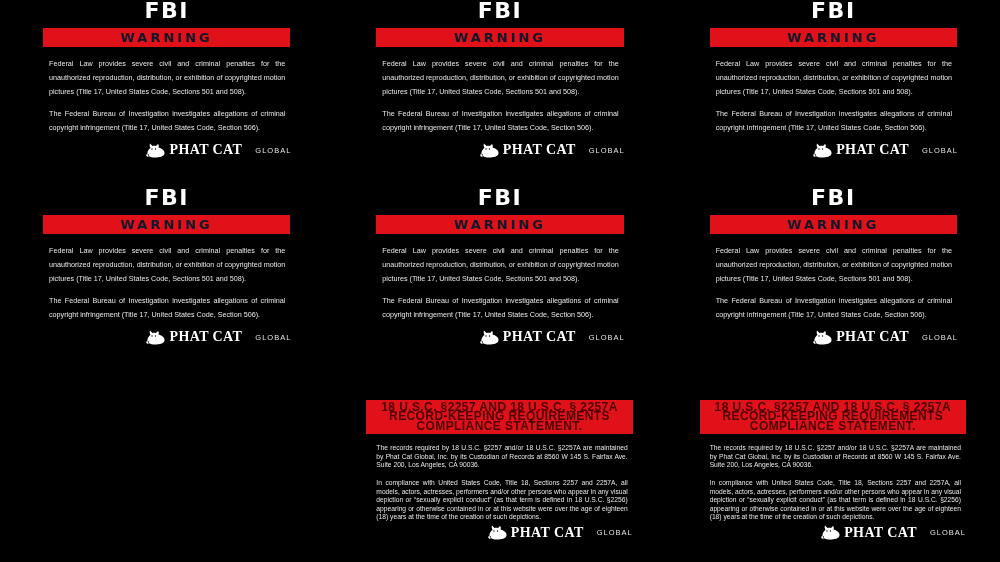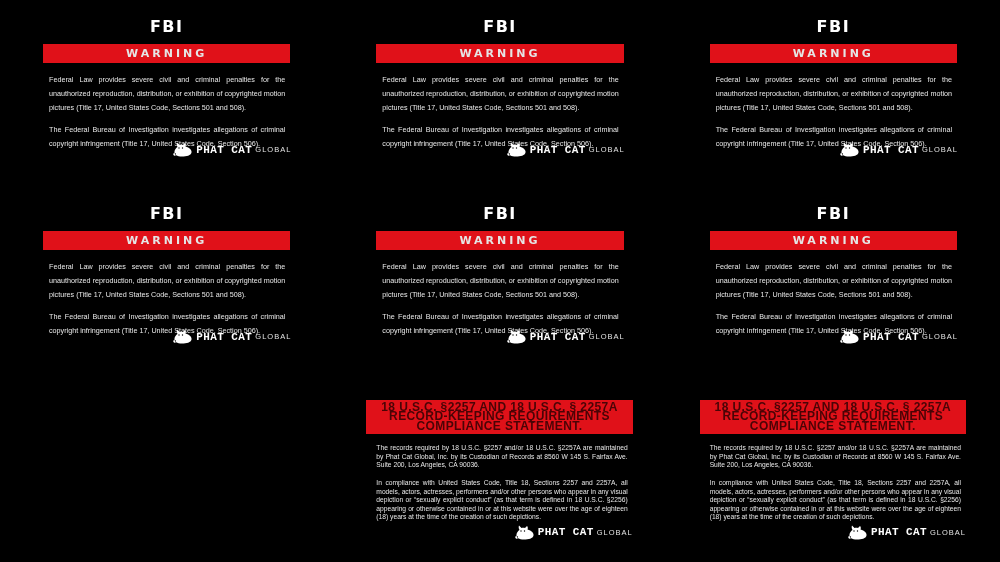--- a/index.html
+++ b/index.html
@@ -16,40 +16,39 @@
     overflow:hidden;
     display:grid;
     grid-template-columns:repeat(3,333.33px);
     grid-template-rows:repeat(3,187.33px);
     font-family:"Liberation Sans","DejaVu Sans",sans-serif;
   }
   .cell{position:relative;overflow:hidden;}
 
   
   .fbi-title{
-    margin-top:16px;
     text-align:center;
     color:#ffffff;
     font-family:"DejaVu Sans",sans-serif;
     font-weight:bold;
-    font-size:16px;
+    font-size:22px;
     line-height:22px;
     letter-spacing:1.5px;
   }
   .warn-bar{
     margin:6px 43px 0 43px;
     height:19px;
     background:var(--red);
     display:flex;align-items:center;justify-content:center;
   }
   .warn-text{
-    color:#e5e5e5;
+    color:#0f172a;
     font-family:"DejaVu Sans",sans-serif;
     font-weight:bold;
-    font-size:11px;
+    font-size:13px;
     letter-spacing:3px;
   }
   .fbi-body{
     margin:10px 48px 0 49px;
     color:var(--body-text);
     font-size:7.2px;
     line-height:14px;
     text-align:justify;
   }
   .fbi-body p{margin:0 0 8px 0;}
@@ -81,32 +80,32 @@
   
   .logo{
     position:absolute;
     display:flex;align-items:center;
   }
   .logo-fbi{top:142px;right:42px;}
   .logo-c{top:150px;right:34px;}
   .cat{margin-right:3px;display:block;}
   .logo-bold{
     color:#ffffff;
-    font-family:Liberation Mono, monospace;
-    font-weight:bold;
-    font-size:11px;
+    font-family:Liberation Serif, serif;
+    font-weight:bold;
+    font-size:14px;
     letter-spacing:0.4px;
     white-space:nowrap;
   }
   .logo-light{
     color:#e3e3e3;
     font-weight:normal;
     font-size:7.5px;
     letter-spacing:1px;
-    margin-left:3px;
+    margin-left:13px;
     white-space:nowrap;
   }
 </style>
 </head>
 <body>
 
 <div class="screen">
 
   <div class="cell">
     <div class="fbi-title">FBI</div>

